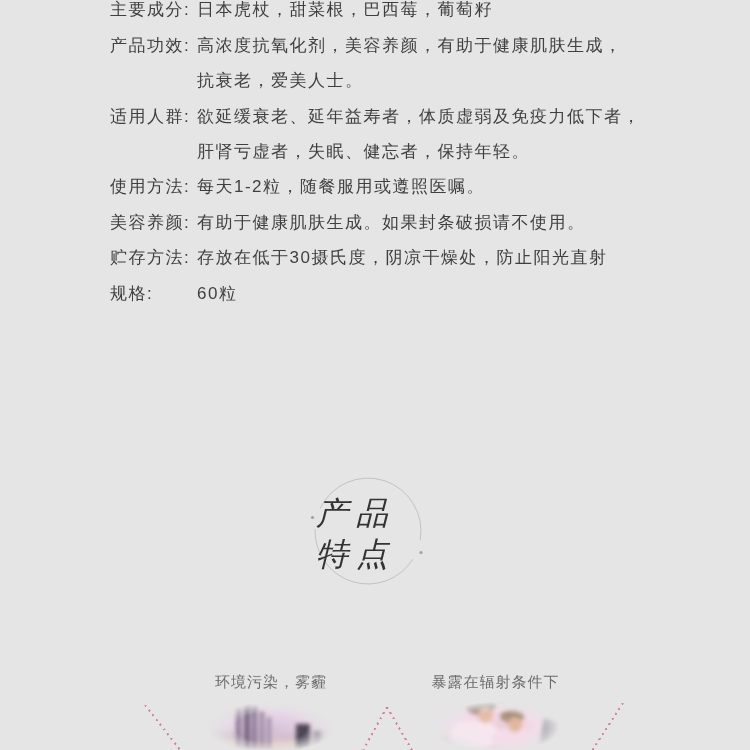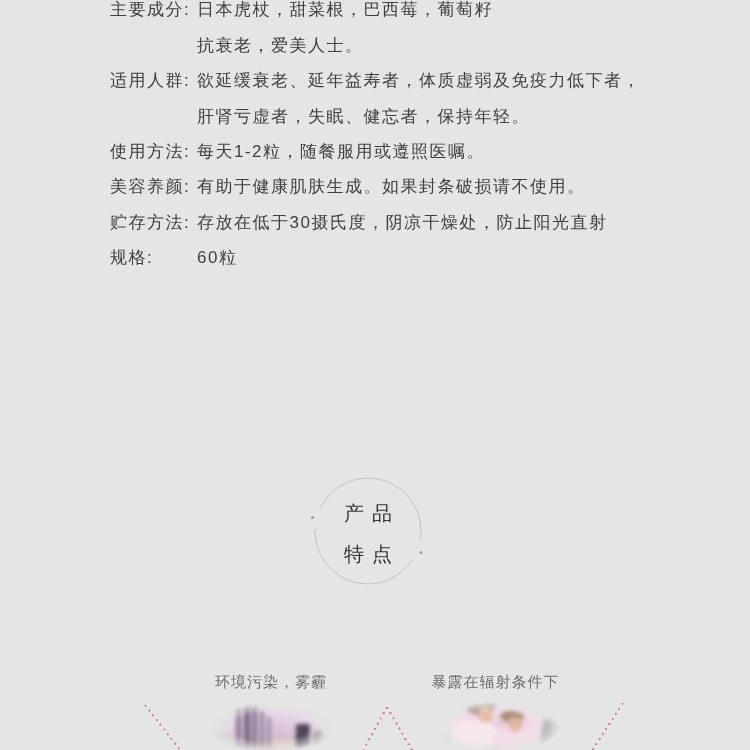--- a/index.html
+++ b/index.html
@@ -13,23 +13,23 @@
   
   .info{position:absolute;left:110px;top:-8px;right:20px;}
   .info-line{display:flex;align-items:center;height:35.45px;white-space:nowrap;
     font-size:17px;color:#3f3f3f;letter-spacing:1.5px;font-weight:400;}
   .info-label{flex:0 0 87px;width:87px;}
   .info-value{flex:1 1 auto;}
 
   
   .badge{position:absolute;left:305px;top:468px;width:130px;height:130px;}
   .badge svg{position:absolute;left:0;top:0;}
-  .badge-text{position:absolute;left:308px;top:493px;width:120px;text-align:center;
-    font-size:20px;line-height:41px;letter-spacing:8px;padding-left:8px;box-sizing:border-box;
-    color:#333333;font-weight:400;}
+  .badge-text{position:absolute;left:308px;top:493px;width:120px;
+    font-size:32px;line-height:41px;letter-spacing:8px;padding-left:8px;box-sizing:border-box;
+    color:#333333;font-weight:400;font-style:italic;}
 
   
   .caption{position:absolute;top:672px;height:20px;font-size:15px;color:#6b6b6b;
     letter-spacing:1px;text-align:center;line-height:20px;}
   .caption-1{left:188px;width:166px;}
   .caption-2{left:412px;width:167px;}
 
   .dotline{position:absolute;height:2px;transform-origin:0 50%;opacity:.85;
     background:repeating-linear-gradient(90deg,#d4708f 0 2px,rgba(255,255,255,0) 2px 6px);}
   .dot-a{left:145px;top:704px;width:57px;transform:rotate(52deg);}
@@ -49,20 +49,24 @@
 </style>
 </head>
 <body>
 
 <div class="page">
 
   <section class="info">
     <div class="info-line">
       <span class="info-label">主要成分:</span>
       <span class="info-value">日本虎杖，甜菜根，巴西莓，葡萄籽</span>
+    </div>
+    <div class="info-line">
+      <span class="info-label">产品功效:</span>
+      <span class="info-value">高浓度抗氧化剂，美容养颜，有助于健康肌肤生成，</span>
     </div>
     <div class="info-line">
       <span class="info-label"></span>
       <span class="info-value">抗衰老，爱美人士。</span>
     </div>
     <div class="info-line">
       <span class="info-label">适用人群:</span>
       <span class="info-value">欲延缓衰老、延年益寿者，体质虚弱及免疫力低下者，</span>
     </div>
     <div class="info-line">

